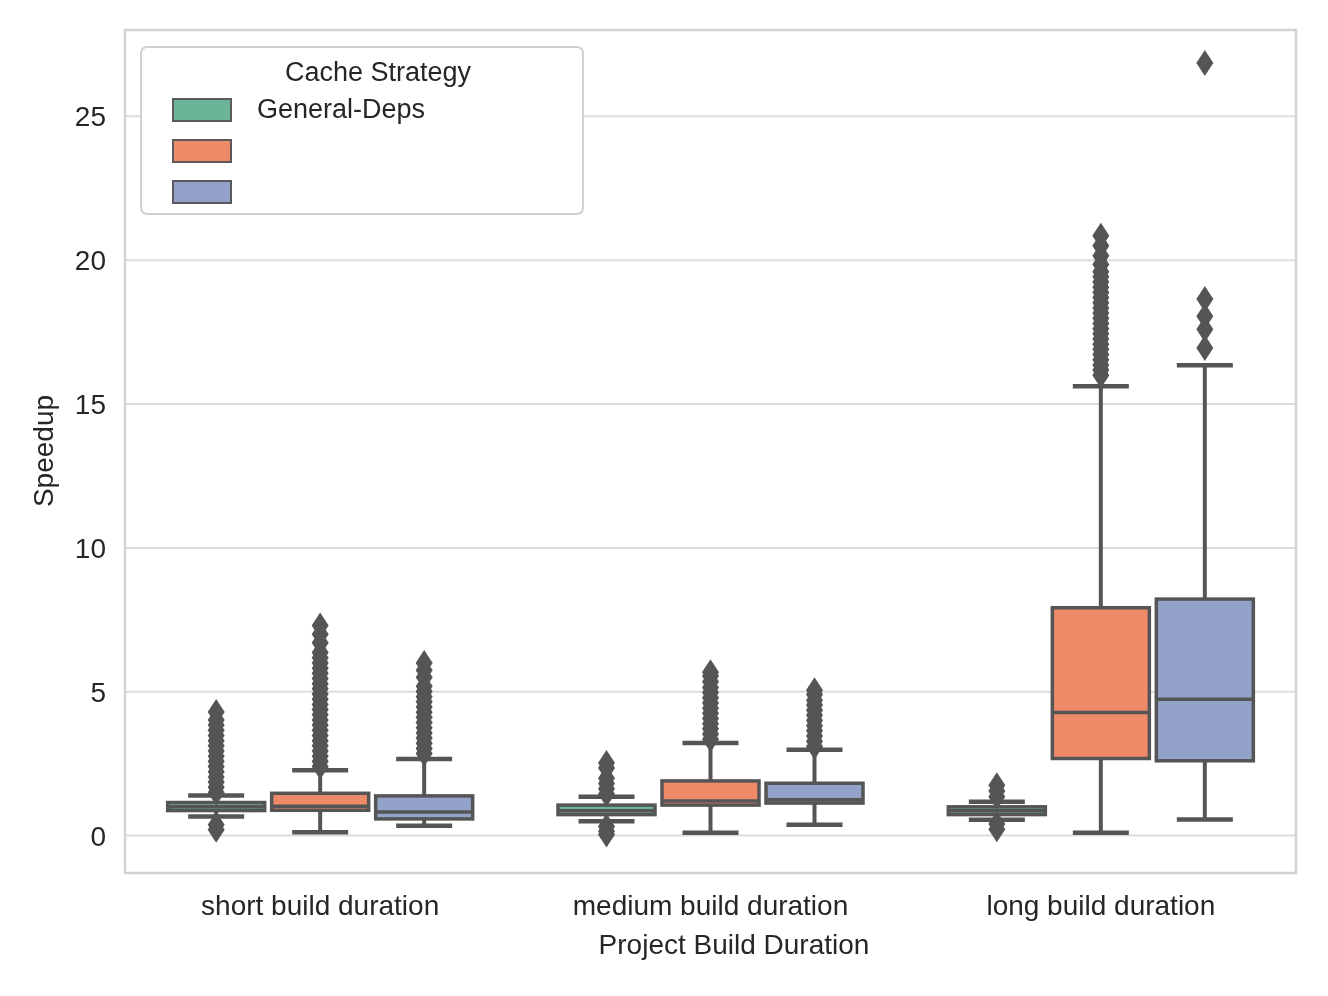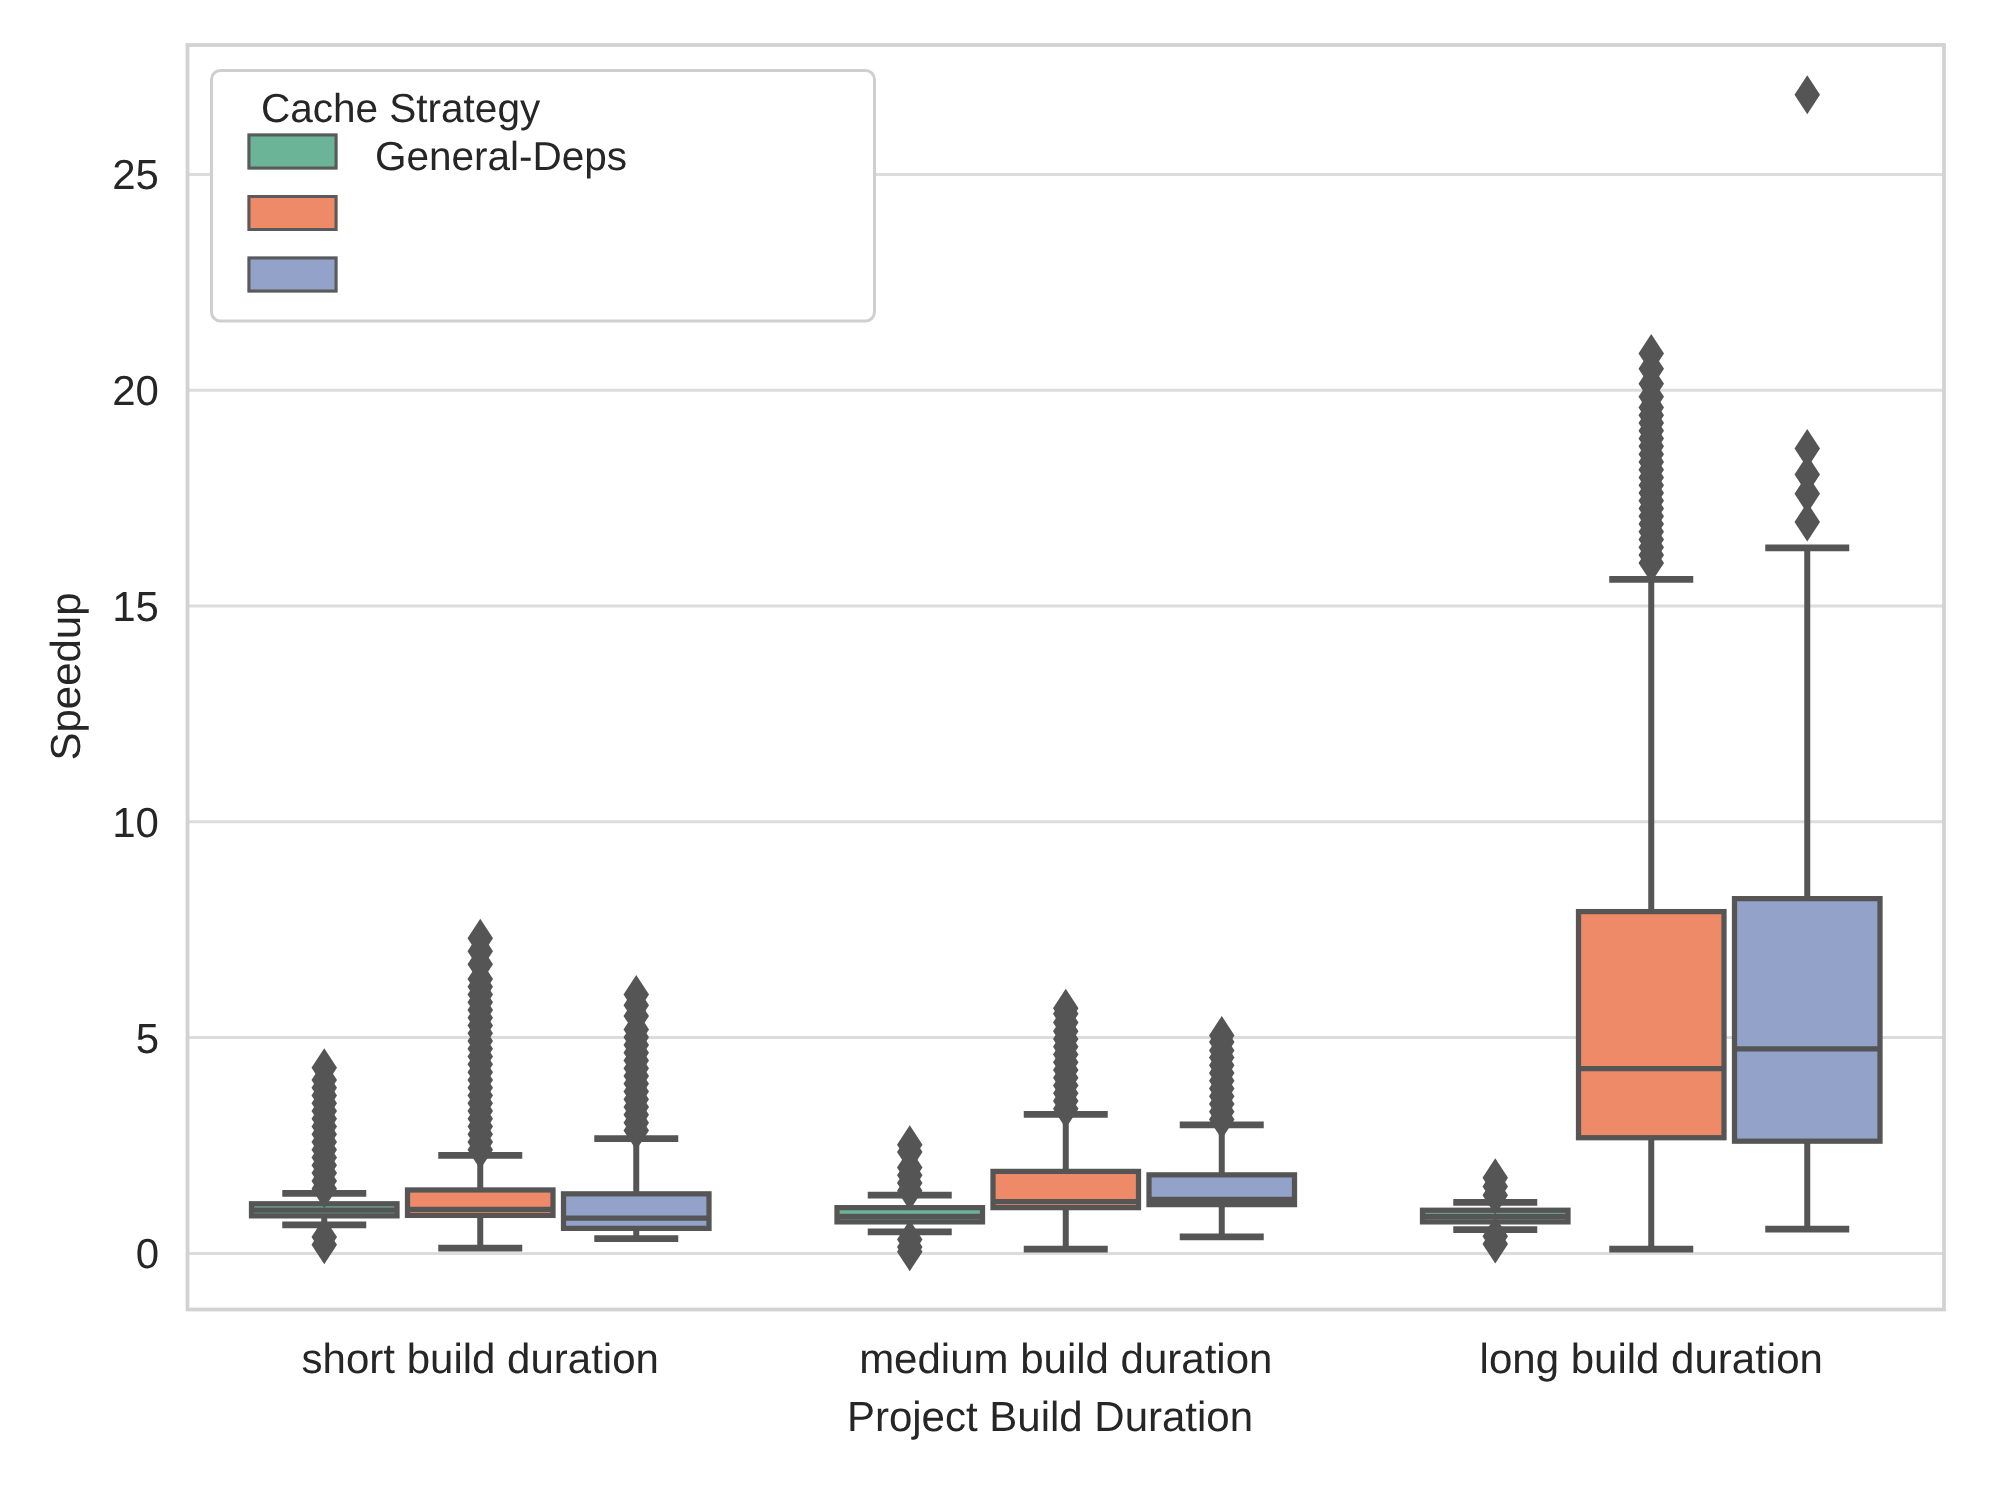--- a/index.html
+++ b/index.html
@@ -4,27 +4,27 @@
 <style>
   html,body{margin:0;padding:0;background:#ffffff;}
   body{width:1328px;height:996px;overflow:hidden;
        font-family:"Liberation Sans", sans-serif;}
   .figure{position:relative;width:1328px;height:996px;background:#ffffff;}
   svg{position:absolute;left:0;top:0;}
   svg text{font-family:"Liberation Sans", sans-serif;fill:#262626;font-size:28px;}
 
   .axis-label{position:absolute;color:#262626;font-size:28px;white-space:nowrap;}
   .ylabel{left:44px;top:451px;transform:translate(-50%,-50%) rotate(-90deg);}
-  .xlabel{left:700px;top:945px;transform:translate(-50%,-50%);}
+  .xlabel{left:734px;top:945px;transform:translate(-50%,-50%);}
 
   .legend{position:absolute;left:140px;top:46px;width:444px;height:169px;
           background:#ffffff;border:2px solid #cfcfcf;border-radius:7px;
           box-sizing:border-box;padding-top:7px;}
-  .legend-title{text-align:left;font-size:27px;color:#262626;height:34px;line-height:34px;margin-left:32px;}
-  .legend-row{display:flex;align-items:flex-start;height:41px;padding-left:23px;}
+  .legend-title{text-align:center;font-size:27px;color:#262626;height:34px;line-height:34px;margin-left:32px;}
+  .legend-row{display:flex;align-items:center;height:41px;padding-left:6px;margin-left:24px;}
   .legend-swatch{display:inline-block;width:60px;height:24px;box-sizing:border-box;
                  border:2.5px solid #5a5a5a;margin-right:25px;flex:0 0 auto;}
   .legend-label{font-size:27px;color:#262626;white-space:nowrap;}
 </style>
 </head>
 <body>
 
 <div class="figure">
   <svg id="plot" width="1328" height="996" viewBox="0 0 1328 996">
       <g>

